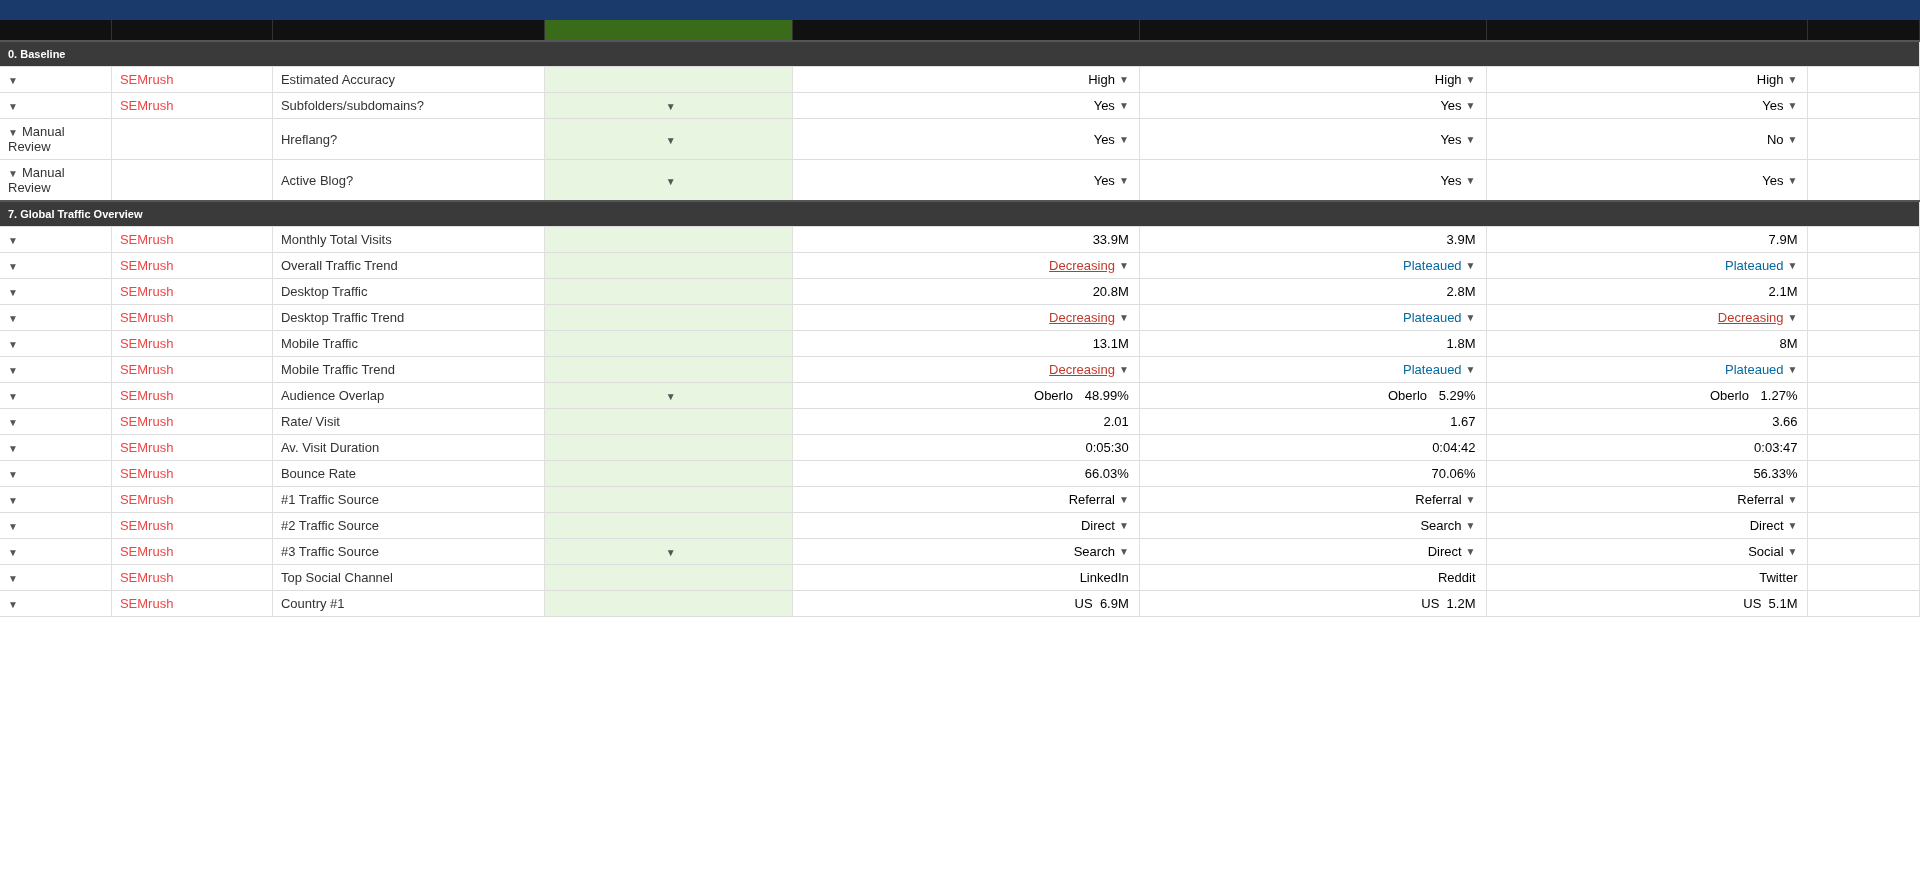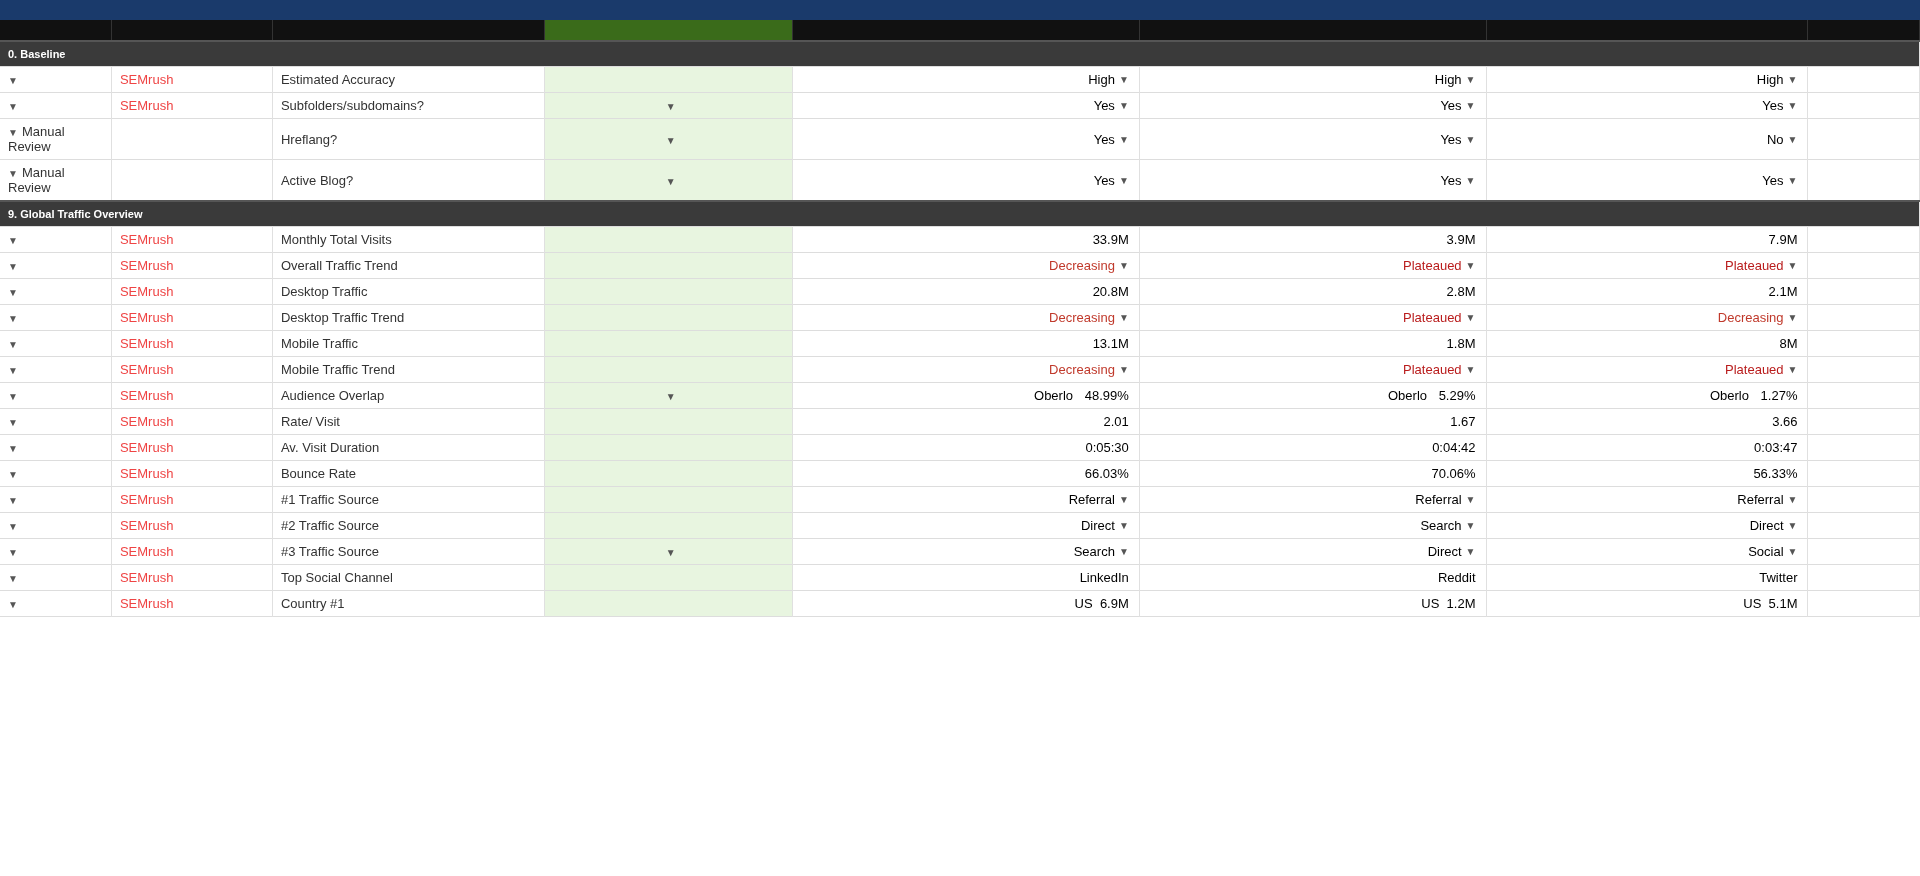--- a/index.html
+++ b/index.html
@@ -107,22 +107,22 @@
       display: flex;
       justify-content: flex-end;
       align-items: center;
     }
     .overlap-val {
       display: flex;
       align-items: center;
       gap: 4px;
     }
 
-    .text-decreasing { color: #c0392b; }
-    .text-plateaued { color: #b91c1c; }
+    .text-decreasing { color: #c0392b; text-decoration: underline; }
+    .text-plateaued { color: #0369a1; }
   </style>
 </head>
 <body>
 
 <div class="title-bar"></div>
 
 <table>
   <colgroup>
     <col class="owner">
     <col class="tools">
@@ -243,21 +243,21 @@
         </td>
         <td class="col-bigcartel">
           <div class="cell-pair">
             <span>Yes</span>
             <span class="dropdown-arrow">▼</span>
           </div>
         </td>
         <td class="col-notes"></td>
       </tr>
       <tr class="section-row">
-        <td colspan="8">9. Global Traffic Overview</td>
+        <td colspan="8">7. Global Traffic Overview</td>
       </tr>
       <tr>
         <td class="col-owner"><span class="row-arrow">▼</span></td>
         <td class="col-tools">SEMrush</td>
         <td class="col-check">Monthly Total Visits</td>
         <td class="col-oberlo"></td>
         <td class="col-shopify">
           <div class="cell-pair">
             <span>33.9M</span>
           </div>

